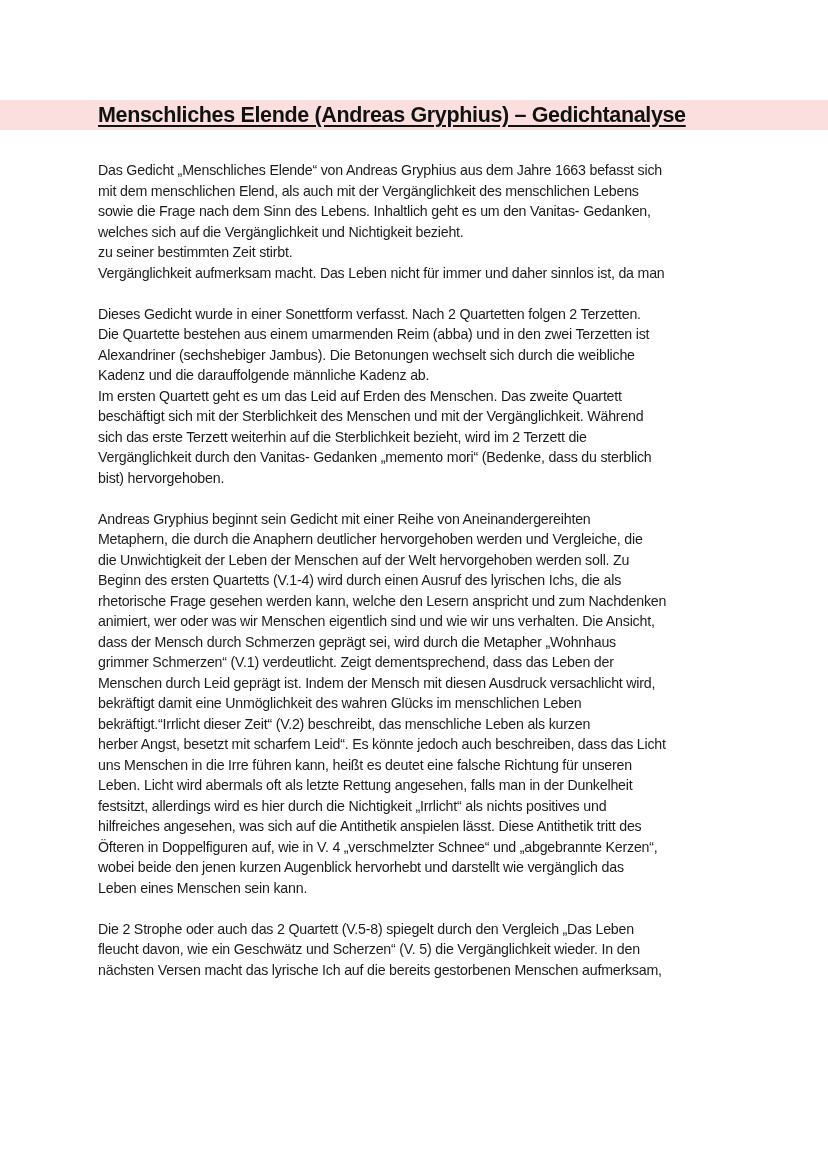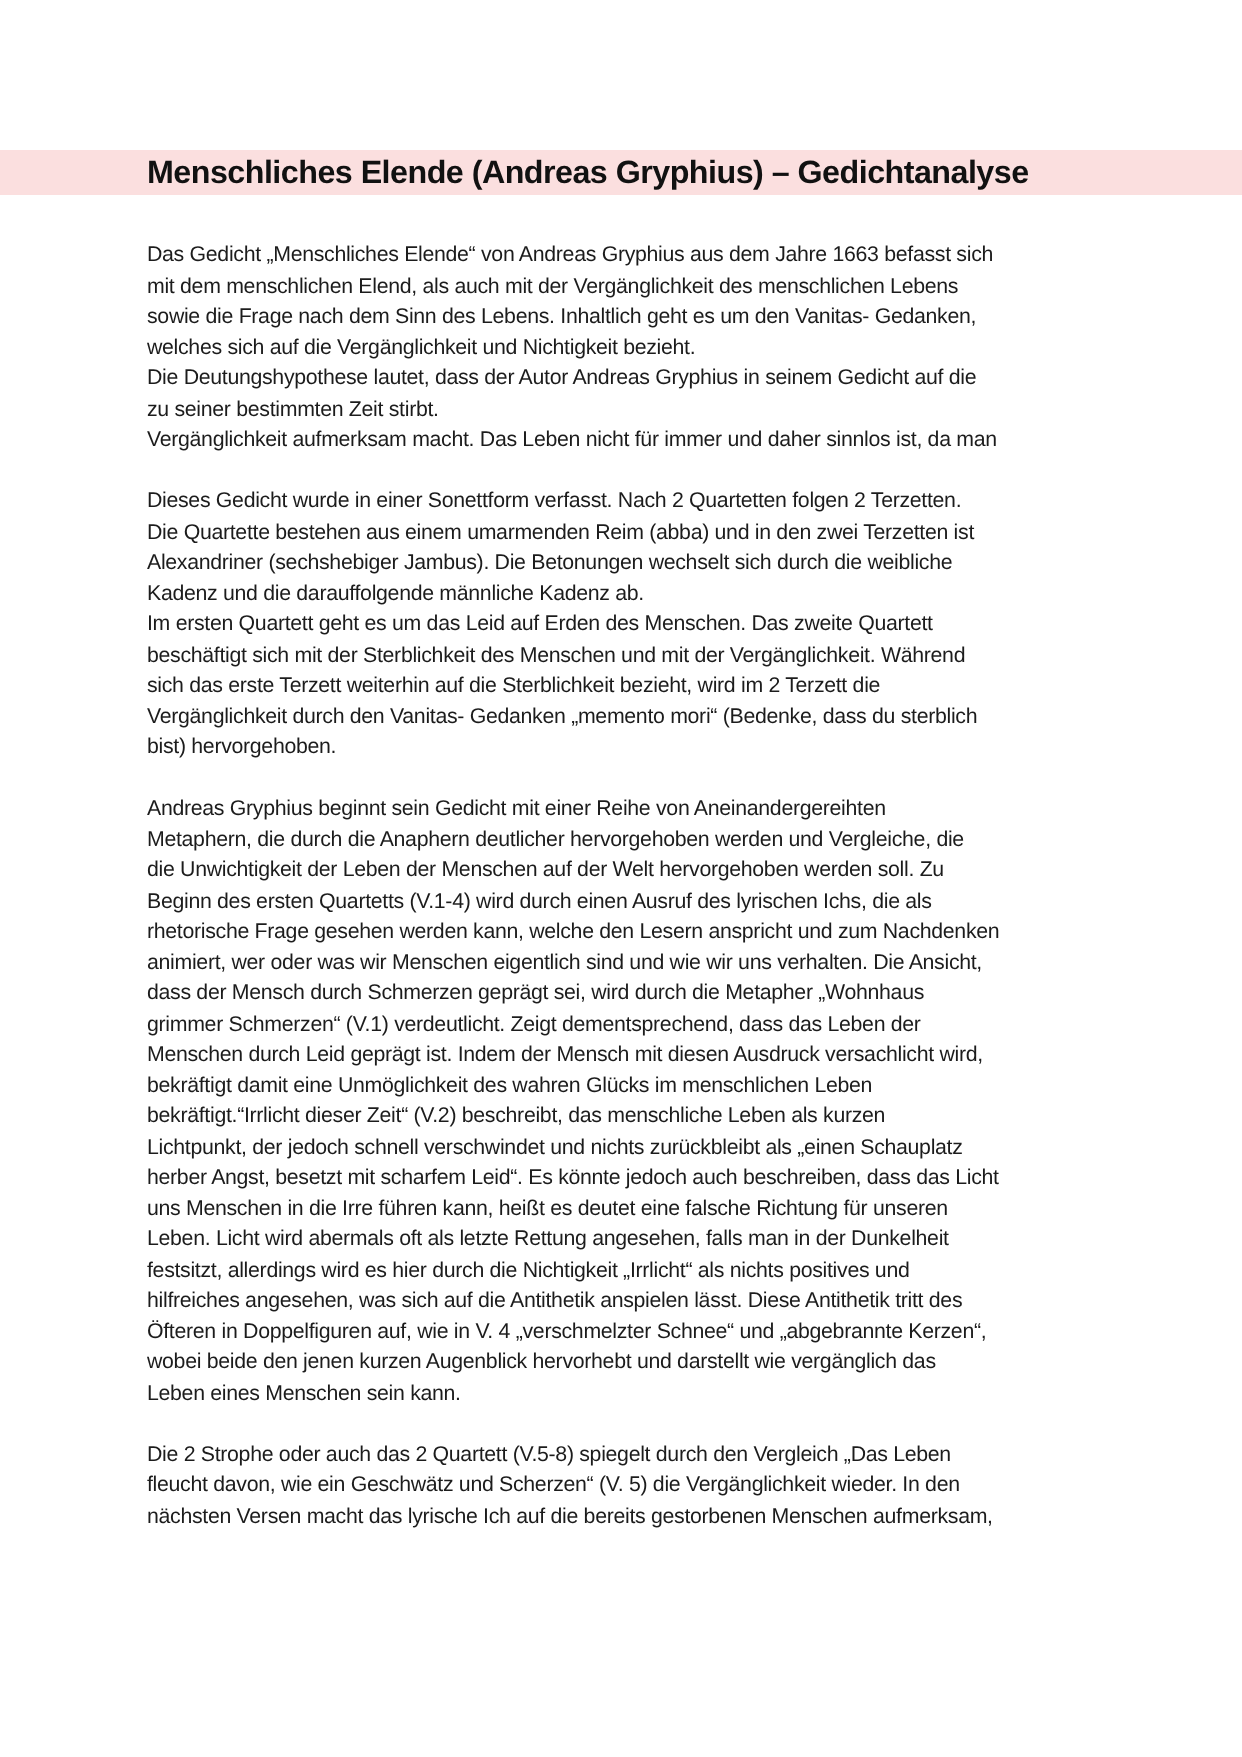--- a/index.html
+++ b/index.html
@@ -26,20 +26,21 @@
     .title {
       position: absolute;
       left: 98px;
       top: 101px;
       margin: 0;
       font-family: "Liberation Sans", sans-serif;
       font-weight: bold;
       font-size: 21.5px;
       line-height: 28px;
       color: #111;
+      text-decoration: underline;
       text-decoration-thickness: 2px;
       text-underline-offset: 3px;
       white-space: nowrap;
       letter-spacing: -0.35px;
     }
     .content {
       position: absolute;
       left: 98px;
       top: 160px;
       width: 640px;
@@ -62,21 +63,20 @@
 
 <div class="title-band"></div>
 <h1 class="title">Menschliches Elende (Andreas Gryphius) – Gedichtanalyse</h1>
 
 <div class="content" id="content">
   <p class="para">
     <span class="line">Das Gedicht „Menschliches Elende“ von Andreas Gryphius aus dem Jahre 1663 befasst sich</span>
     <span class="line">mit dem menschlichen Elend, als auch mit der Vergänglichkeit des menschlichen Lebens</span>
     <span class="line">sowie die Frage nach dem Sinn des Lebens. Inhaltlich geht es um den Vanitas- Gedanken,</span>
     <span class="line">welches sich auf die Vergänglichkeit und Nichtigkeit bezieht.</span>
-    <span class="line">Die Deutungshypothese lautet, dass der Autor Andreas Gryphius in seinem Gedicht auf die</span>
     <span class="line">zu seiner bestimmten Zeit stirbt.</span>
     <span class="line">Vergänglichkeit aufmerksam macht. Das Leben nicht für immer und daher sinnlos ist, da man</span>
   </p>
   <p class="para">
     <span class="line">Dieses Gedicht wurde in einer Sonettform verfasst. Nach 2 Quartetten folgen 2 Terzetten.</span>
     <span class="line">Die Quartette bestehen aus einem umarmenden Reim (abba) und in den zwei Terzetten ist</span>
     <span class="line">Alexandriner (sechshebiger Jambus). Die Betonungen wechselt sich durch die weibliche</span>
     <span class="line">Kadenz und die darauffolgende männliche Kadenz ab.</span>
     <span class="line">Im ersten Quartett geht es um das Leid auf Erden des Menschen. Das zweite Quartett</span>
     <span class="line">beschäftigt sich mit der Sterblichkeit des Menschen und mit der Vergänglichkeit. Während</span>
@@ -89,21 +89,20 @@
     <span class="line">Metaphern, die durch die Anaphern deutlicher hervorgehoben werden und Vergleiche, die</span>
     <span class="line">die Unwichtigkeit der Leben der Menschen auf der Welt hervorgehoben werden soll. Zu</span>
     <span class="line">Beginn des ersten Quartetts (V.1-4) wird durch einen Ausruf des lyrischen Ichs, die als</span>
     <span class="line">rhetorische Frage gesehen werden kann, welche den Lesern anspricht und zum Nachdenken</span>
     <span class="line">animiert, wer oder was wir Menschen eigentlich sind und wie wir uns verhalten. Die Ansicht,</span>
     <span class="line">dass der Mensch durch Schmerzen geprägt sei, wird durch die Metapher „Wohnhaus</span>
     <span class="line">grimmer Schmerzen“ (V.1) verdeutlicht. Zeigt dementsprechend, dass das Leben der</span>
     <span class="line">Menschen durch Leid geprägt ist. Indem der Mensch mit diesen Ausdruck versachlicht wird,</span>
     <span class="line">bekräftigt damit eine Unmöglichkeit des wahren Glücks im menschlichen Leben</span>
     <span class="line">bekräftigt.“Irrlicht dieser Zeit“ (V.2) beschreibt, das menschliche Leben als kurzen</span>
-    <span class="line">Lichtpunkt, der jedoch schnell verschwindet und nichts zurückbleibt als „einen Schauplatz</span>
     <span class="line">herber Angst, besetzt mit scharfem Leid“. Es könnte jedoch auch beschreiben, dass das Licht</span>
     <span class="line">uns Menschen in die Irre führen kann, heißt es deutet eine falsche Richtung für unseren</span>
     <span class="line">Leben. Licht wird abermals oft als letzte Rettung angesehen, falls man in der Dunkelheit</span>
     <span class="line">festsitzt, allerdings wird es hier durch die Nichtigkeit „Irrlicht“ als nichts positives und</span>
     <span class="line">hilfreiches angesehen, was sich auf die Antithetik anspielen lässt. Diese Antithetik tritt des</span>
     <span class="line">Öfteren in Doppelfiguren auf, wie in V. 4 „verschmelzter Schnee“ und „abgebrannte Kerzen“,</span>
     <span class="line">wobei beide den jenen kurzen Augenblick hervorhebt und  darstellt wie vergänglich das</span>
     <span class="line">Leben eines Menschen sein kann.</span>
   </p>
   <p class="para">

